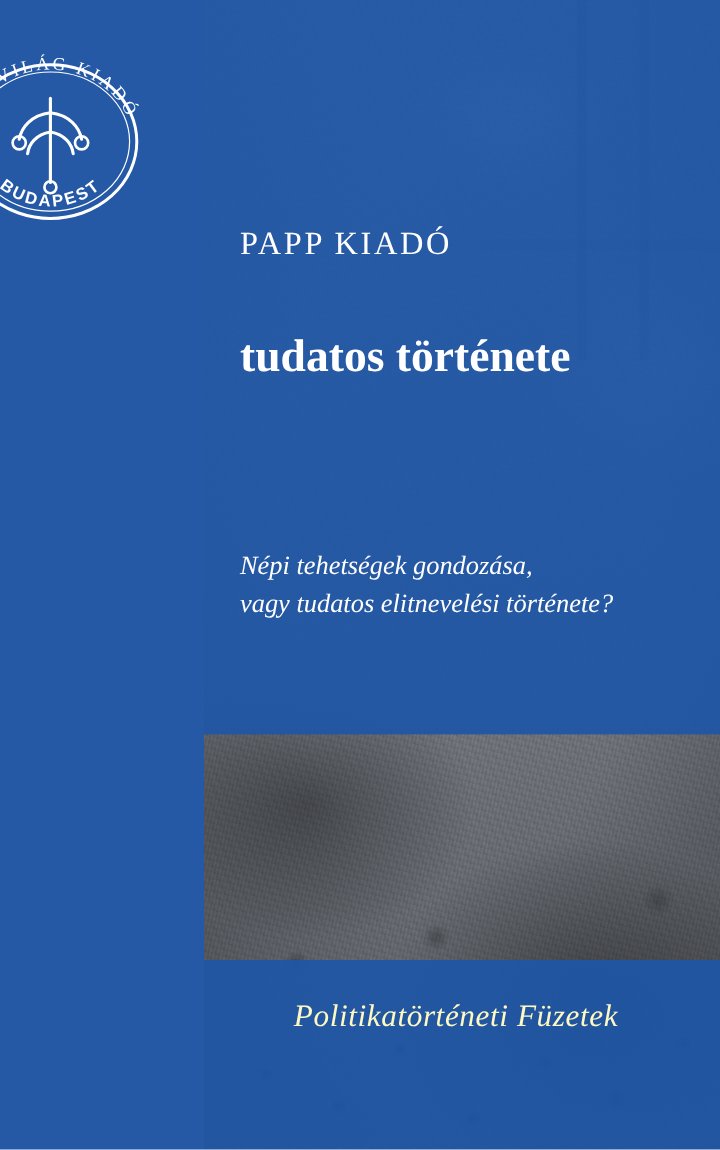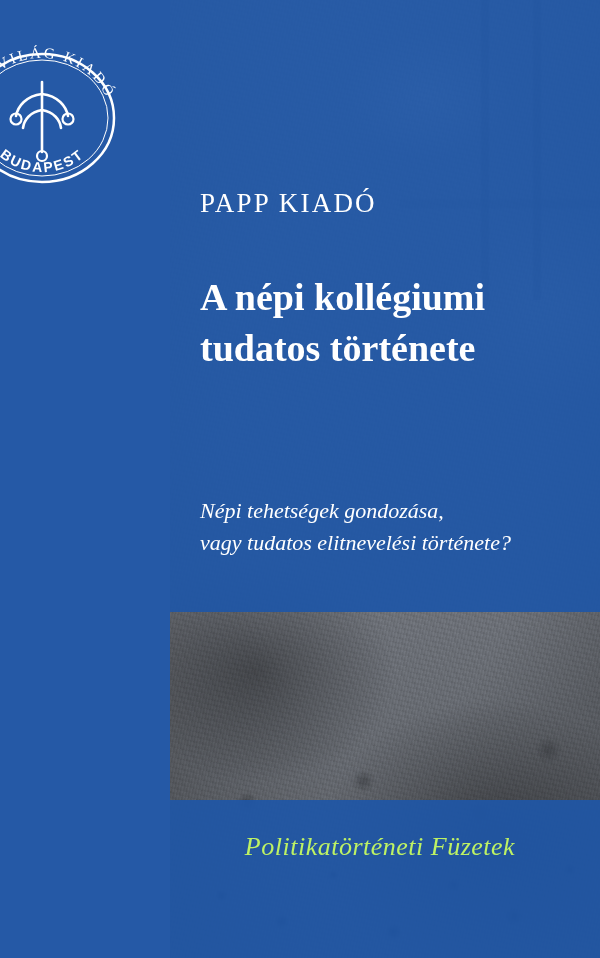--- a/index.html
+++ b/index.html
@@ -155,40 +155,39 @@
   .subtitle {
     position: absolute;
     left: 200px;
     top: 455px;
     width: 400px;
     color: #ffffff;
     font-size: 22px;
     line-height: 32px;
     font-style: italic;
     font-family: "Liberation Serif", serif;
-    margin-top: 40px;
   }
   .series-number {
     position: absolute;
     left: 0;
     top: 830px;
     width: 170px;
     text-align: center;
     color: #ffffff;
     font-size: 31px;
     letter-spacing: 1px;
     font-family: "Liberation Serif", serif;
   }
   .series-name {
     position: absolute;
     left: 170px;
     top: 832px;
     width: 420px;
     text-align: center;
-    color: #bef264;
+    color: #fef9c3;
     font-size: 26px;
     font-style: italic;
     letter-spacing: 0.5px;
     font-family: "Liberation Serif", serif;
   }
 </style>
 </head>
 <body>
 
 <div class="cover">
@@ -229,21 +228,20 @@
       </g>
       <circle cx="64" cy="83" r="5.5" fill="none" stroke="#ffffff" stroke-width="2.2"></circle>
       <circle cx="116" cy="83" r="5.5" fill="none" stroke="#ffffff" stroke-width="2.2"></circle>
       <circle cx="90" cy="120" r="5" fill="none" stroke="#ffffff" stroke-width="2.2"></circle>
     </svg>
   </div>
 
   <div class="author">PAPP KIADÓ</div>
 
   <div class="title">
-    <div>A népi kollégiumi</div>
     <div>tudatos története</div>
   </div>
 
   <div class="subtitle">
     <div>Népi tehetségek gondozása,</div>
     <div>vagy tudatos elitnevelési története?</div>
   </div>
 
   <div class="series-name">Politikatörténeti Füzetek</div>
 

